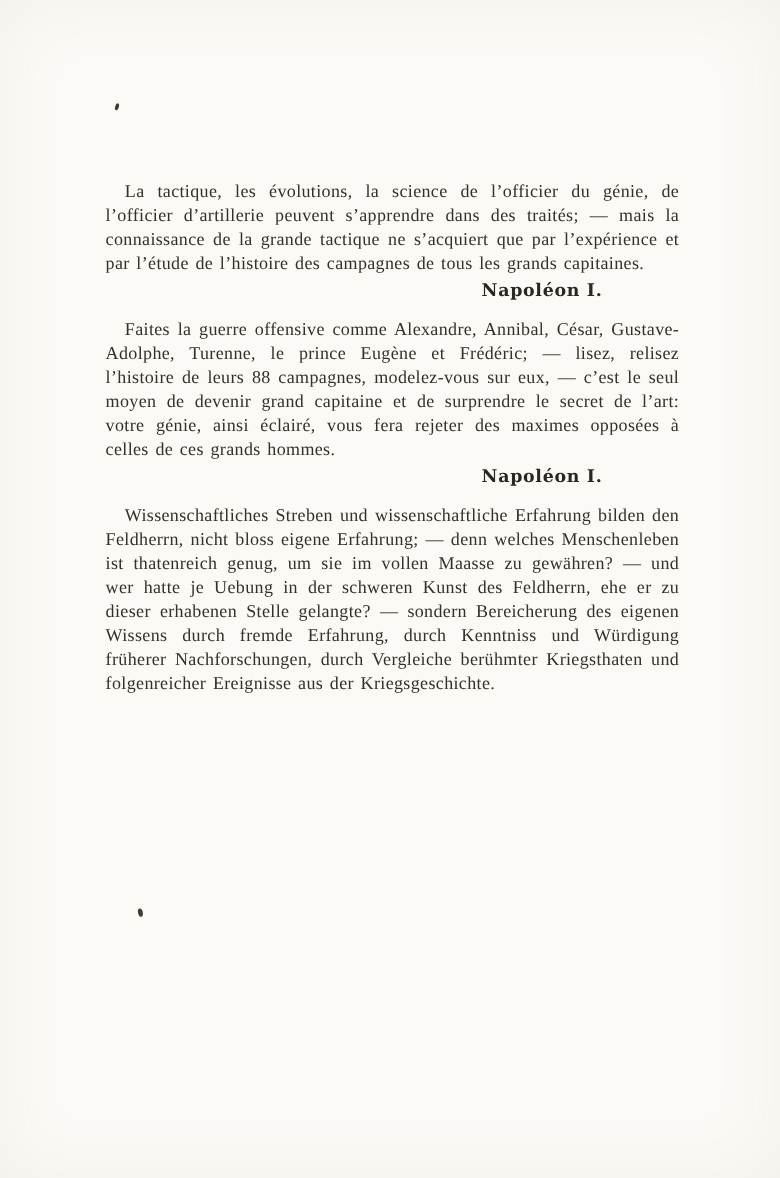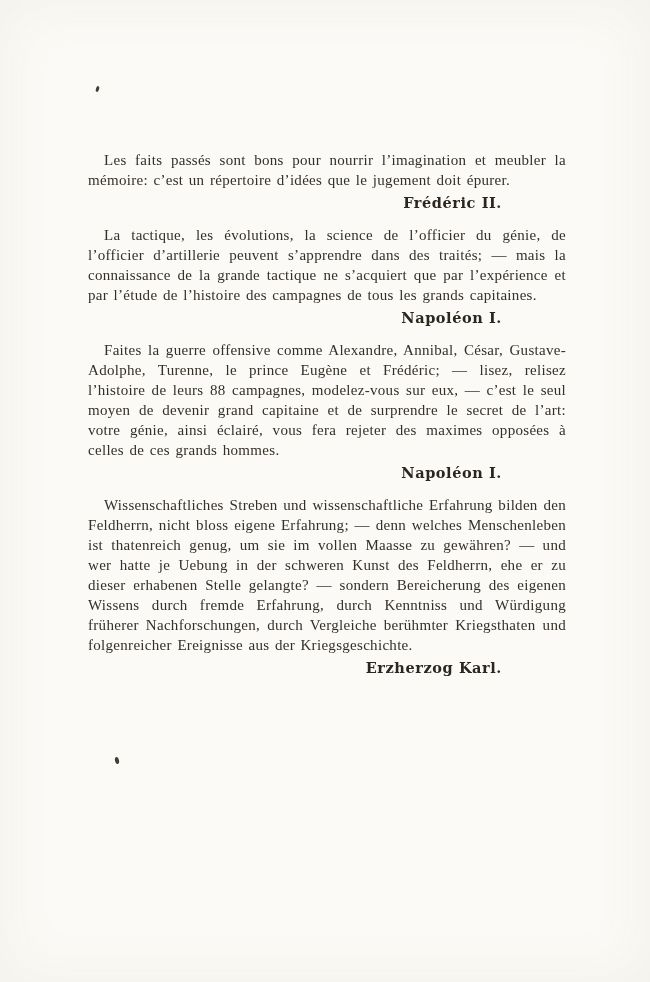--- a/index.html
+++ b/index.html
@@ -72,34 +72,29 @@
 </head>
 <body>
 
 <div class="page">
 
   <span class="speck speck-1"></span>
   <span class="speck speck-2"></span>
 
   <div class="textblock">
 
-    <div class="quote">
-      <p class="quote-text">Les faits passés sont bons pour nourrir l’imagination et meubler la mémoire: c’est un répertoire d’idées que le jugement doit épurer.</p>
-      <p class="attribution">Frédéric II.</p>
-    </div>
 
     <div class="quote">
       <p class="quote-text">La tactique, les évolutions, la science de l’officier du génie, de l’officier d’artillerie peuvent s’apprendre dans des traités; — mais la connaissance de la grande tactique ne s’acquiert que par l’expérience et par l’étude de l’histoire des campagnes de tous les grands capitaines.</p>
       <p class="attribution">Napoléon I.</p>
     </div>
 
     <div class="quote">
       <p class="quote-text">Faites la guerre offensive comme Alexandre, Annibal, César, Gustave-Adolphe, Turenne, le prince Eugène et Frédéric; — lisez, relisez l’histoire de leurs 88 campagnes, modelez-vous sur eux, — c’est le seul moyen de devenir grand capitaine et de surprendre le secret de l’art: votre génie, ainsi éclairé, vous fera rejeter des maximes opposées à celles de ces grands hommes.</p>
       <p class="attribution">Napoléon I.</p>
     </div>
 
     <div class="quote">
       <p class="quote-text">Wissenschaftliches Streben und wissenschaftliche Erfahrung bilden den Feldherrn, nicht bloss eigene Erfahrung; — denn welches Menschenleben ist thatenreich genug, um sie im vollen Maasse zu gewähren? — und wer hatte je Uebung in der schweren Kunst des Feldherrn, ehe er zu dieser erhabenen Stelle gelangte? — sondern Bereicherung des eigenen Wissens durch fremde Erfahrung, durch Kenntniss und Würdigung früherer Nachforschungen, durch Vergleiche berühmter Kriegsthaten und folgenreicher Ereignisse aus der Kriegsgeschichte.</p>
-      <p class="attribution">Erzherzog Karl.</p>
     </div>
 
   </div>
 </div>
 
 </body></html>

